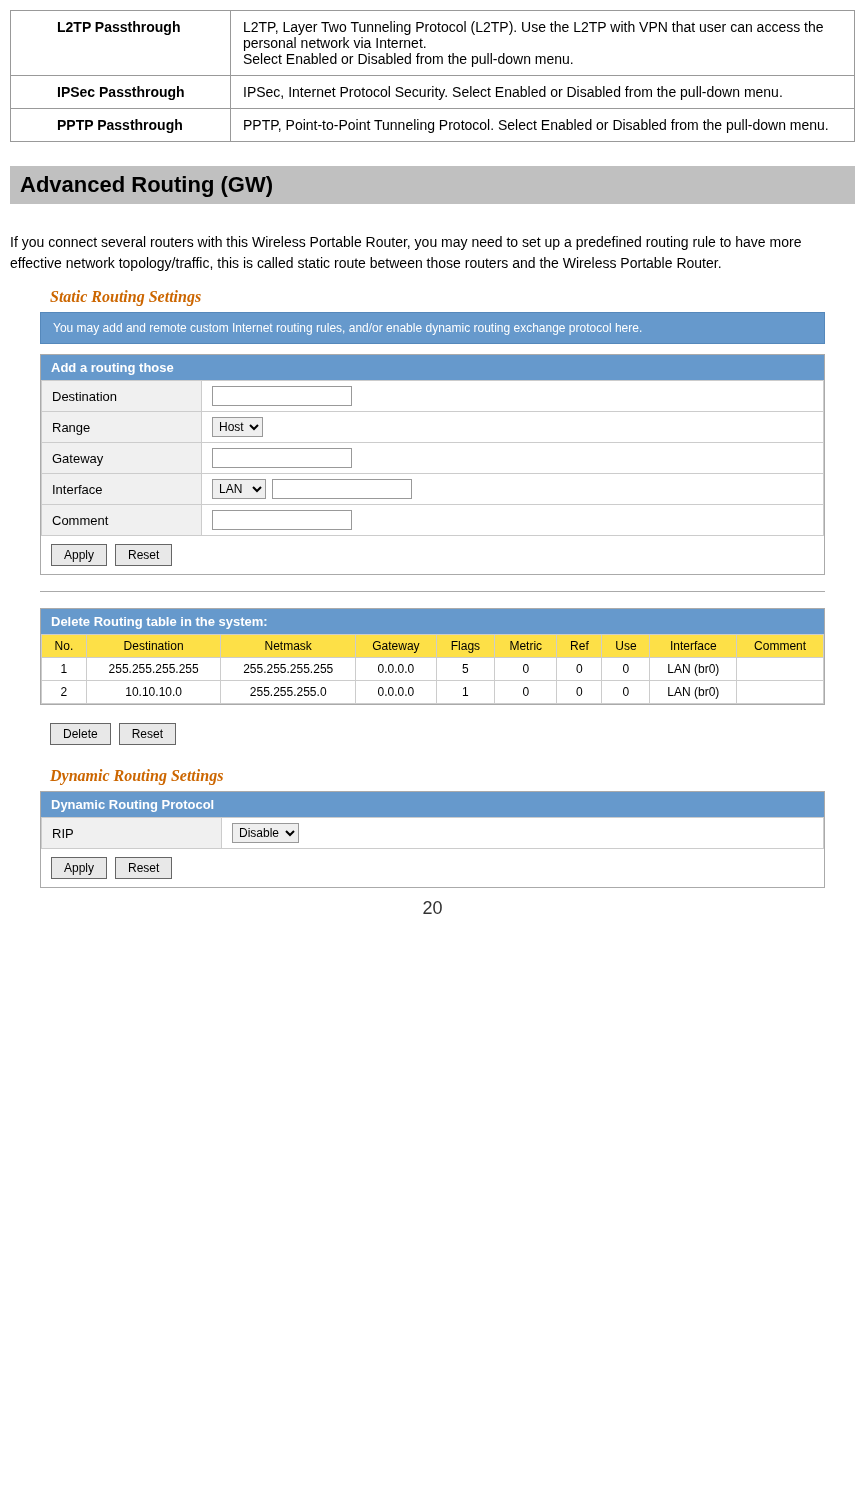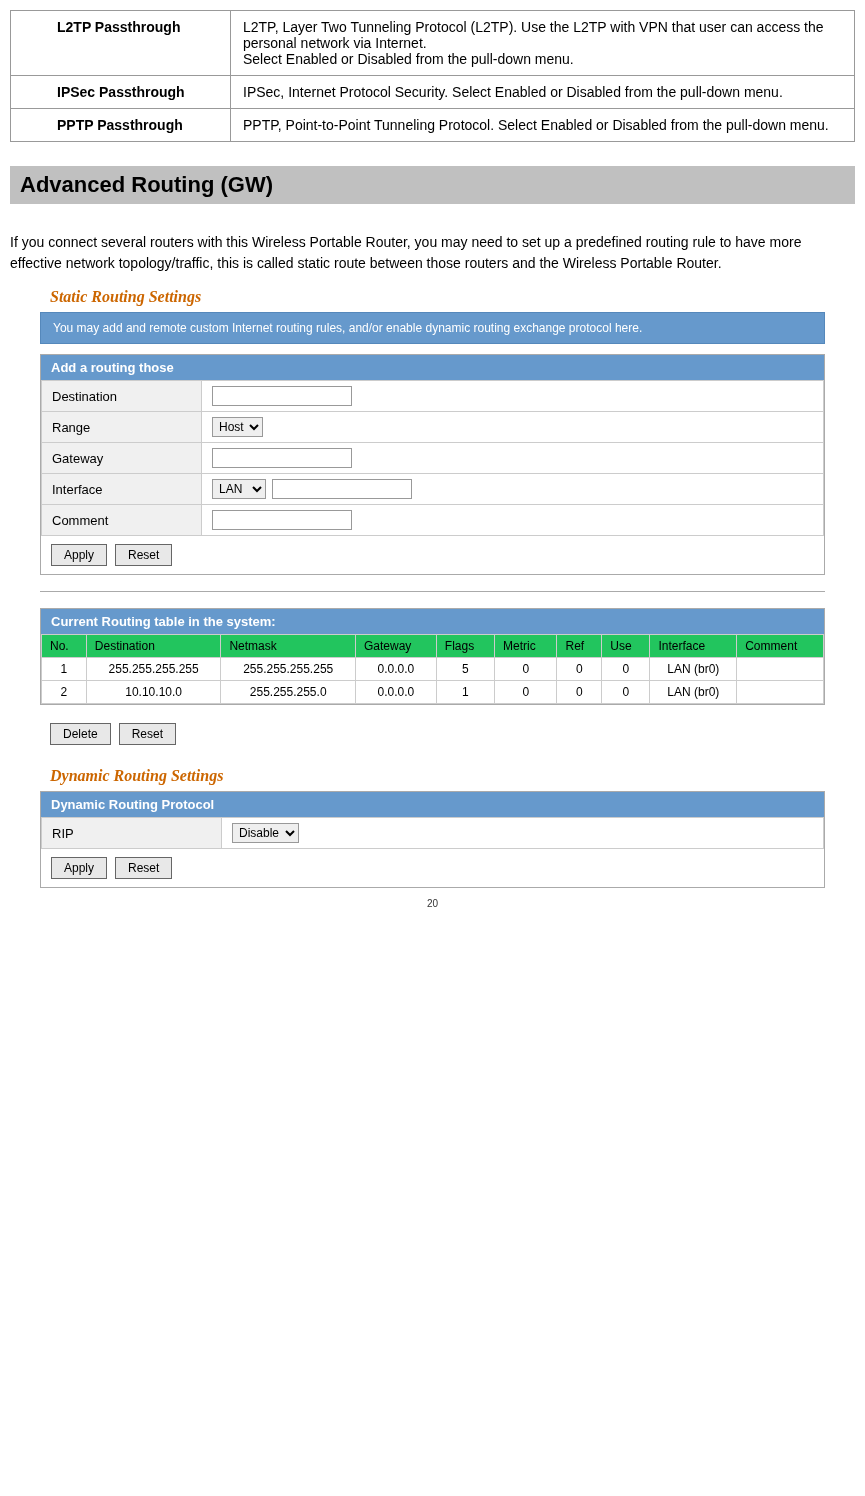--- a/index.html
+++ b/index.html
@@ -156,22 +156,23 @@
       width: 100%;
       border-collapse: collapse;
       font-size: 12px;
     }
     .routing-table th, .routing-table td {
       border: 1px solid #ccc;
       padding: 4px 8px;
       text-align: left;
     }
     .routing-table th {
-      background: #22c55e;
+      background: #fde047;
       font-weight: normal;
+      text-align: center;
     }
     .routing-table td {
       text-align: center;
     }
     .routing-table td:first-child {
       text-align: center;
     }
 
     
     .dynamic-form-wrapper {
@@ -188,21 +189,21 @@
       padding: 5px 10px;
       font-size: 13px;
     }
     .dynamic-table td:first-child {
       width: 180px;
       background: #f0f0f0;
     }
 
     .page-number {
       text-align: center;
-      font-size: 10px;
+      font-size: 18px;
       margin-top: 8px;
       color: #333;
     }
   </style>
 </head>
 <body>
 
 <div class="page-wrapper">
 
   <table class="passthrough-table">
@@ -279,21 +280,21 @@
     </table>
     <div class="btn-row">
       <button class="form-btn">Apply</button>
       <button class="form-btn">Reset</button>
     </div>
   </div>
 
   <hr class="divider">
 
   <div class="routing-table-wrapper">
-    <div class="table-header">Current Routing table in the system:</div>
+    <div class="table-header">Delete Routing table in the system:</div>
     <table class="routing-table">
       <thead>
         <tr>
           <th>No.</th>
           <th>Destination</th>
           <th>Netmask</th>
           <th>Gateway</th>
           <th>Flags</th>
           <th>Metric</th>
           <th>Ref</th>

